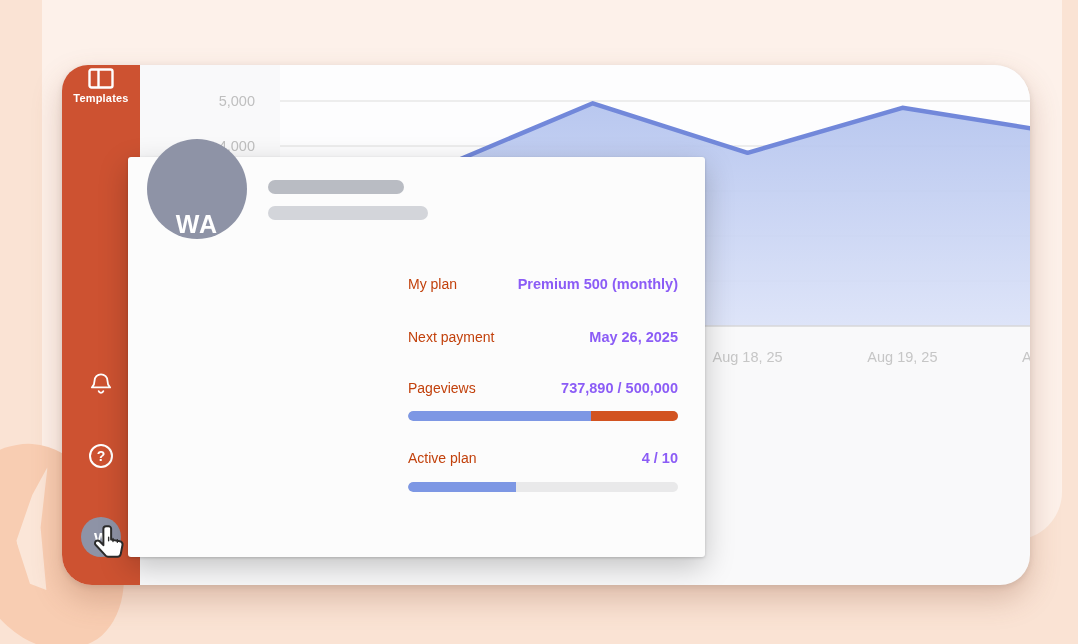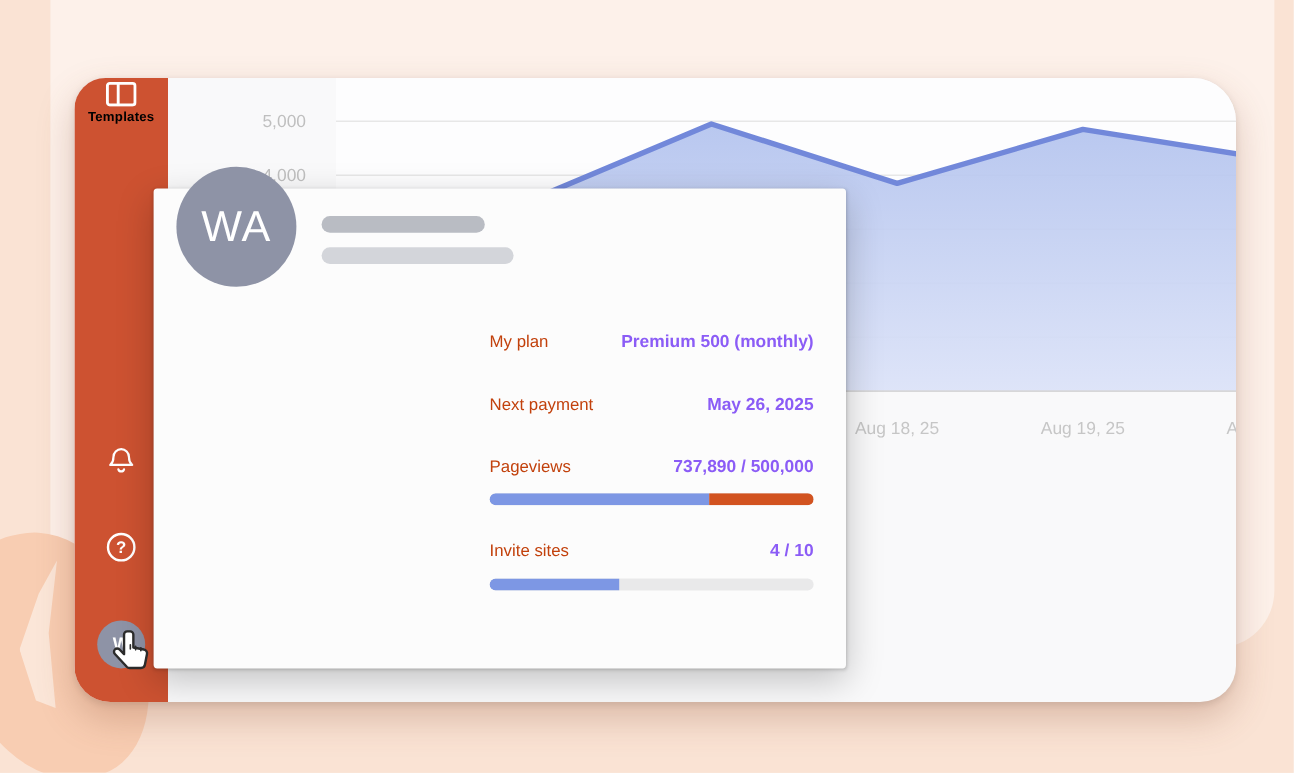--- a/index.html
+++ b/index.html
@@ -4,32 +4,32 @@
 <style>
   html,body{margin:0;padding:0;}
   body{font-family:"Liberation Sans", sans-serif; background:#fae3d4;}
   .stage{position:relative;width:1078px;height:644px;overflow:hidden;background:var(--background-peach,#fae3d4);}
   .behind-card{position:absolute;left:42px;top:-60px;width:1020px;height:600px;border-radius:48px;background:rgba(255,255,255,0.5);}
   .deco-blob{position:absolute;left:-34px;top:442px;width:152px;height:210px;background:var(--blob-salmon,#f8cdb2);border-radius:45% 55% 40% 60%;transform:rotate(-12deg);}
   .deco-arrow{position:absolute;left:52px;top:28px;width:46px;height:120px;background:#fbe6d8;clip-path:polygon(0 55%,55% 20%,100% 0,58% 48%,42% 100%,10% 92%);}
   
   .app-window{position:absolute;left:62px;top:65px;width:968px;height:520px;background:var(--window-bg,#f9f9fa);border-radius:26px 36px 30px 30px;overflow:hidden;box-shadow:0 14px 30px rgba(140,80,55,.28),0 2px 6px rgba(0,0,0,.10);}
   .sidebar{position:absolute;left:0;top:0;width:78px;height:100%;background:var(--sidebar-orange,#cd5231);z-index:2;}
-  .sb-item{position:absolute;left:0;width:78px;display:flex;flex-direction:column;align-items:center;color:#000000;}
+  .sb-item{position:absolute;left:0;width:78px;display:flex;flex-direction:column;align-items:center;color:#ffffff;}
   .sb-templates{top:3px;}
   .sb-templates .lbl{font-size:11px;font-weight:bold;margin-top:3px;letter-spacing:.2px;}
   .sb-btn{position:absolute;left:0;width:78px;display:flex;justify-content:center;align-items:center;height:40px;cursor:pointer;}
   .sb-bell{top:299px;} .sb-help{top:371px;}
   .help-circle{width:24px;height:24px;border:2px solid #fff;border-radius:50%;display:flex;align-items:center;justify-content:center;font-size:14px;font-weight:bold;color:#fff;box-sizing:border-box;}
   .avatar-sm{position:absolute;left:19px;top:452px;width:40px;height:40px;border-radius:50%;background:var(--avatar-gray,#8e93a6);color:#fff;font-weight:bold;font-size:15px;display:flex;align-items:center;justify-content:center;cursor:pointer;}
   .chart-wrap{position:absolute;left:78px;top:0;width:890px;height:520px;z-index:1;}
   .chart-wrap svg{display:block;}
   
   .popup{position:absolute;left:66px;top:92px;width:577px;height:400px;background:var(--popup-bg,#fcfcfc);border-radius:3px;z-index:5;box-shadow:0 1px 3px rgba(0,0,0,.18),0 10px 30px rgba(0,0,0,.22);}
-  .avatar-lg{position:absolute;left:19px;top:-18px;width:100px;height:100px;border-radius:50%;background:var(--avatar-gray,#8e93a6);color:#fff;font-weight:normal;font-size:36px;letter-spacing:1px;display:flex;align-items:center;justify-content:center;}
+  .avatar-lg{position:absolute;left:19px;top:-18px;width:100px;height:100px;border-radius:50%;background:var(--avatar-gray,#8e93a6);color:#fff;font-weight:bold;font-size:25px;letter-spacing:1px;display:flex;align-items:flex-end;justify-content:center;}
   .skel{position:absolute;height:14px;border-radius:7px;}
   .skel-1{left:140px;top:23px;width:136px;background:#b9bcc3;}
   .skel-2{left:140px;top:49px;width:160px;background:#d3d5da;}
   .menu{position:absolute;left:27px;top:105px;width:230px;}
   .menu-item{height:54px;display:flex;align-items:center;font-size:16px;color:#3d3d3d;cursor:pointer;}
   .srow{position:absolute;left:280px;width:270px;display:flex;justify-content:space-between;align-items:baseline;}
   .srow .lab{font-size:14px;color:#c2410c;}
   .srow .val{font-size:14.5px;font-weight:bold;color:#8b5cf6;}
   .srow-1{top:119px;} .srow-2{top:172px;} .srow-3{top:223px;} .srow-4{top:293px;}
   .bar{position:absolute;left:280px;width:270px;height:10px;border-radius:5px;background:var(--progress-track,#e9e9ea);overflow:hidden;display:flex;}
@@ -130,21 +130,21 @@
       </div>
       <div class="srow srow-3">
         <span class="lab">Pageviews</span>
         <span class="val">737,890 / 500,000</span>
       </div>
       <div class="bar bar-1">
         <span class="fill-blue" id="pv-blue" style="width: 67.8%;"></span>
         <span class="fill-over" id="pv-over" style="width: 32.2%;"></span>
       </div>
       <div class="srow srow-4">
-        <span class="lab">Invite sites</span>
+        <span class="lab">Active plan</span>
         <span class="val">4 / 10</span>
       </div>
       <div class="bar bar-2">
         <span class="fill-blue" id="as-blue" style="width: 40%;"></span>
       </div>
     </div>
 
     <div class="cursor">
       <svg width="40" height="40" viewBox="0 0 32 32">
         <path d="M11.2 2.5c-1.2 0-2.1 1-2.1 2.1v13.1l-3-3.1c-.9-.9-2.3-.9-3.1 0-.8.8-.8 2.2 0 3l7.9 8.5c.5.5 1.2.8 1.9.8h7.6c1.3 0 2.4-.9 2.6-2.2l1.4-7.1c.3-1.4-.7-2.8-2.1-3l-7-1.3V4.6c0-1.2-1-2.1-2.1-2.1z" fill="#ffffff" stroke="#2b2b2b" stroke-width="1.6" stroke-linejoin="round"></path>

